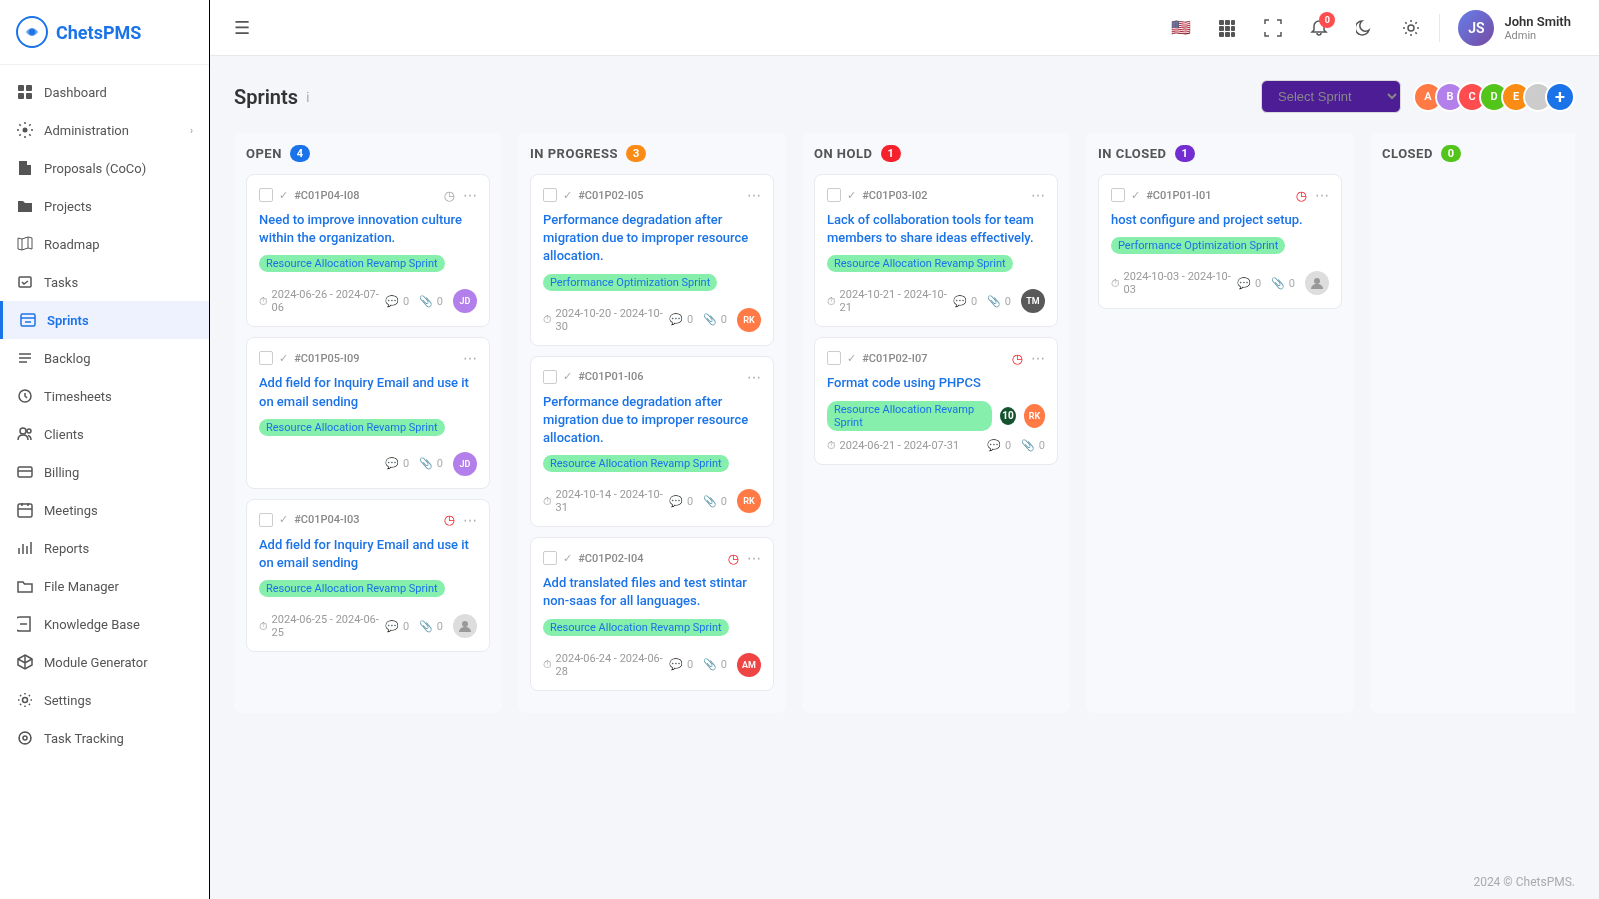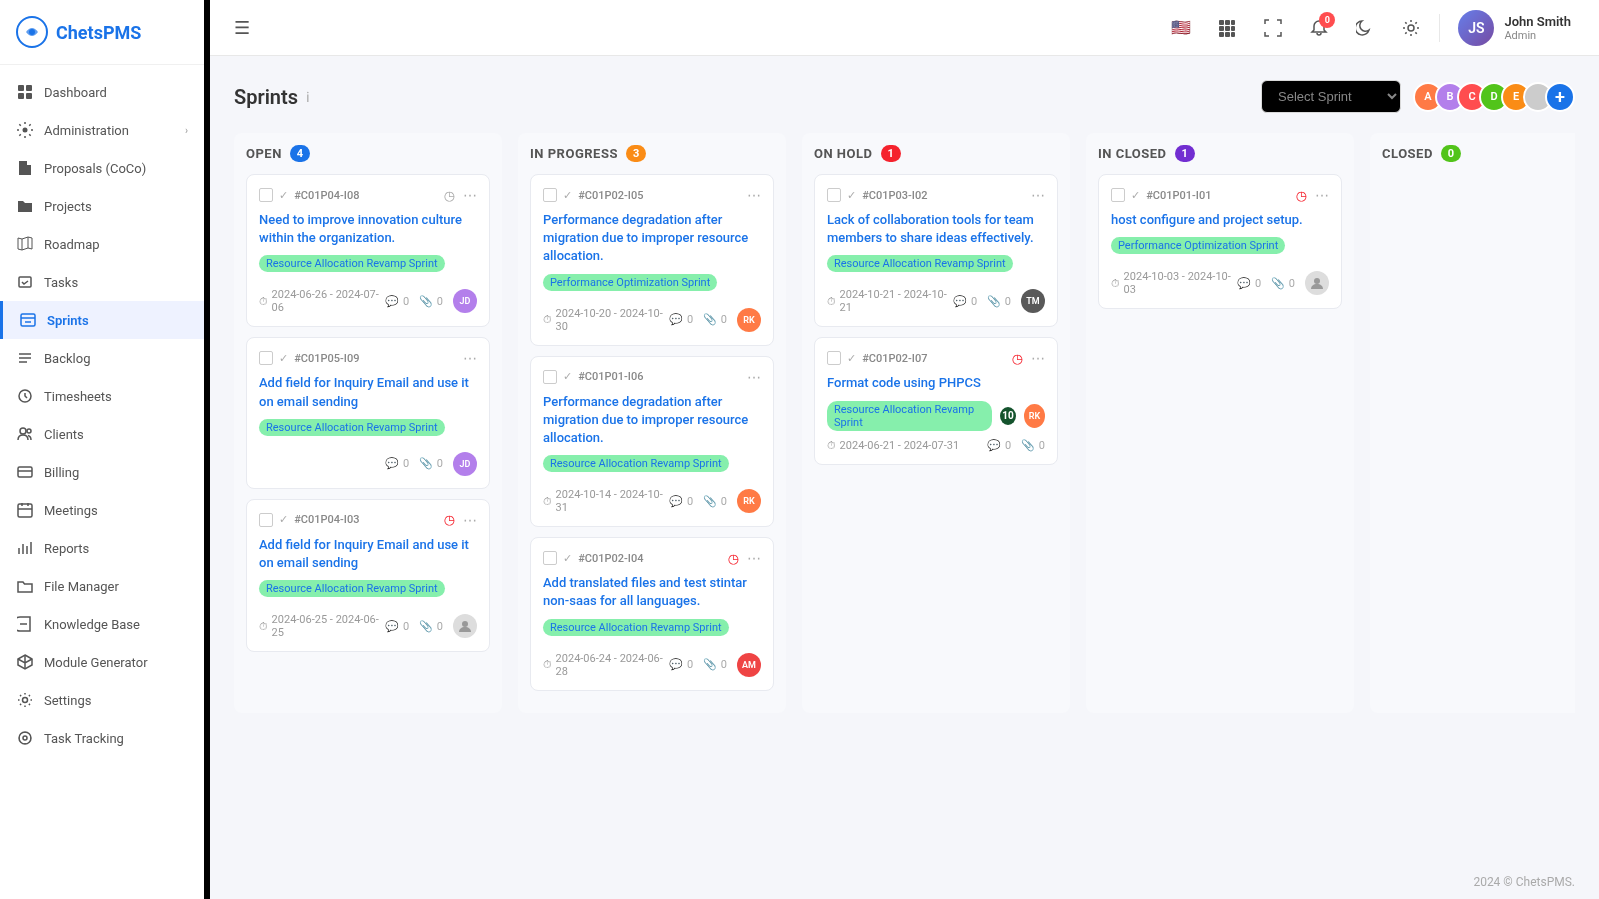--- a/index.html
+++ b/index.html
@@ -1,19 +1,19 @@
 <!DOCTYPE html>
 <html><head>
   <meta charset="utf-8">
   <style>
     * { box-sizing: border-box; margin: 0; padding: 0; }
     body { font-family: -apple-system, BlinkMacSystemFont, 'Segoe UI', Roboto, sans-serif; background: #f5f6fa; color: #333; font-size: 13px; display: flex; height: 100vh; overflow: hidden; }
 
     
-    .sidebar { width: 210px; background: #fff; border-right: 6px solid #000000; display: flex; flex-direction: column; flex-shrink: 0; height: 100vh; overflow-y: auto; }
+    .sidebar { width: 210px; background: #fff; border-right: 1px solid #000000; display: flex; flex-direction: column; flex-shrink: 0; height: 100vh; overflow-y: auto; }
     .sidebar-logo { padding: 16px 16px; display: flex; align-items: center; gap: 8px; border-bottom: 1px solid #f0f0f0; }
     .logo-icon { width: 32px; height: 32px; }
     .logo-text { font-size: 18px; font-weight: 700; color: #1a73e8; }
     .sidebar-nav { padding: 8px 0; flex: 1; }
     .nav-item { display: flex; align-items: center; gap: 10px; padding: 10px 16px; cursor: pointer; color: #555; font-size: 13px; border-radius: 0; transition: background 0.15s; position: relative; }
     .nav-item.active { background: #eef2ff; color: #1a73e8; font-weight: 600; border-left: 3px solid #1a73e8; }
     .nav-item .nav-icon { width: 18px; height: 18px; display: flex; align-items: center; justify-content: center; flex-shrink: 0; }
     .nav-item .chevron { margin-left: auto; font-size: 10px; color: #999; }
     .nav-label { flex: 1; }
 
@@ -32,21 +32,21 @@
     .user-name { font-size: 13px; font-weight: 600; color: #333; }
     .user-role { font-size: 11px; color: #888; }
 
     
     .content { flex: 1; overflow: auto; padding: 24px; }
     .page-header { display: flex; align-items: center; justify-content: space-between; margin-bottom: 20px; }
     .page-title-area { display: flex; align-items: center; gap: 8px; }
     .page-title { font-size: 20px; font-weight: 600; color: #333; }
     .page-title-icon { color: #aaa; font-size: 14px; cursor: pointer; }
     .header-right { display: flex; align-items: center; gap: 12px; }
-    .sprint-select { border: 1px solid #d9d9d9; border-radius: 6px; padding: 7px 12px; font-size: 13px; background: #000000; color: #888; outline: none; cursor: pointer; min-width: 140px; }
+    .sprint-select { border: 1px solid #d9d9d9; border-radius: 6px; padding: 7px 12px; font-size: 13px; background: #4c1d95; color: #888; outline: none; cursor: pointer; min-width: 140px; }
     .avatars-row { display: flex; align-items: center; }
     .avatar-sm { width: 30px; height: 30px; border-radius: 50%; border: 2px solid #fff; margin-left: -8px; font-size: 11px; font-weight: 600; color: #fff; display: flex; align-items: center; justify-content: center; overflow: hidden; }
     .avatar-sm:first-child { margin-left: 0; }
     .avatar-add { background: #1a73e8; cursor: pointer; font-size: 18px; }
     .avatar-placeholder { background: #ccc; }
 
     
     .kanban-board { display: flex; gap: 16px; overflow-x: auto; padding-bottom: 16px; }
     .kanban-column { flex: 0 0 268px; background: #f8f9fc; border-radius: 8px; padding: 12px; min-height: 400px; }
     .col-header { display: flex; align-items: center; gap: 8px; margin-bottom: 12px; }

